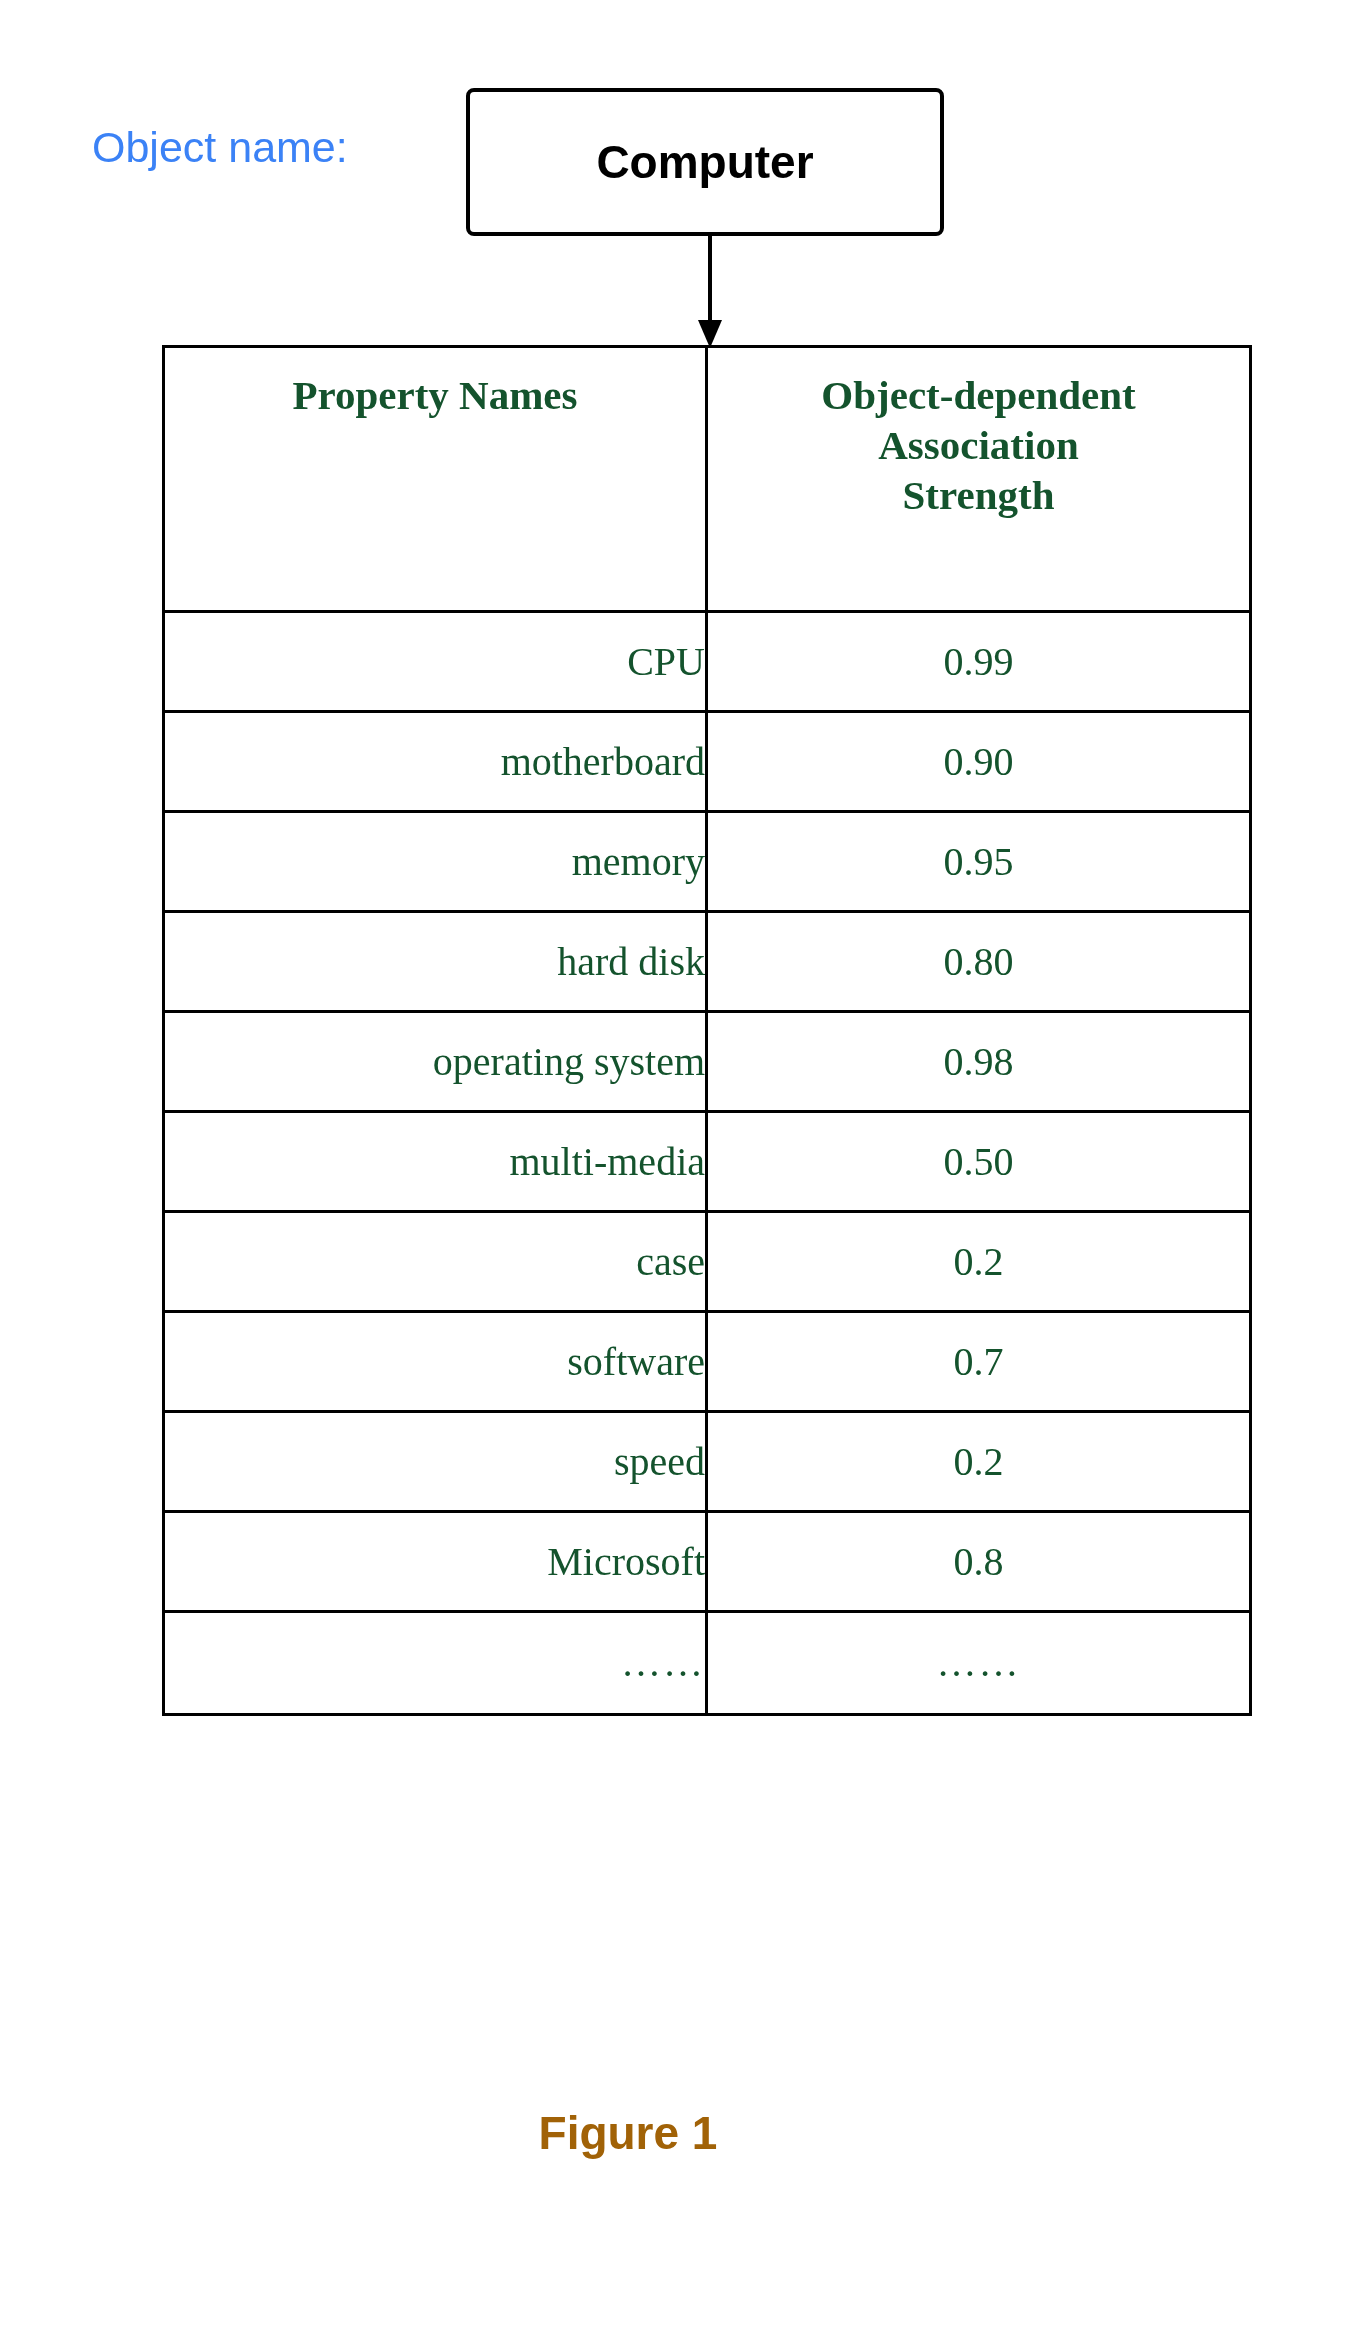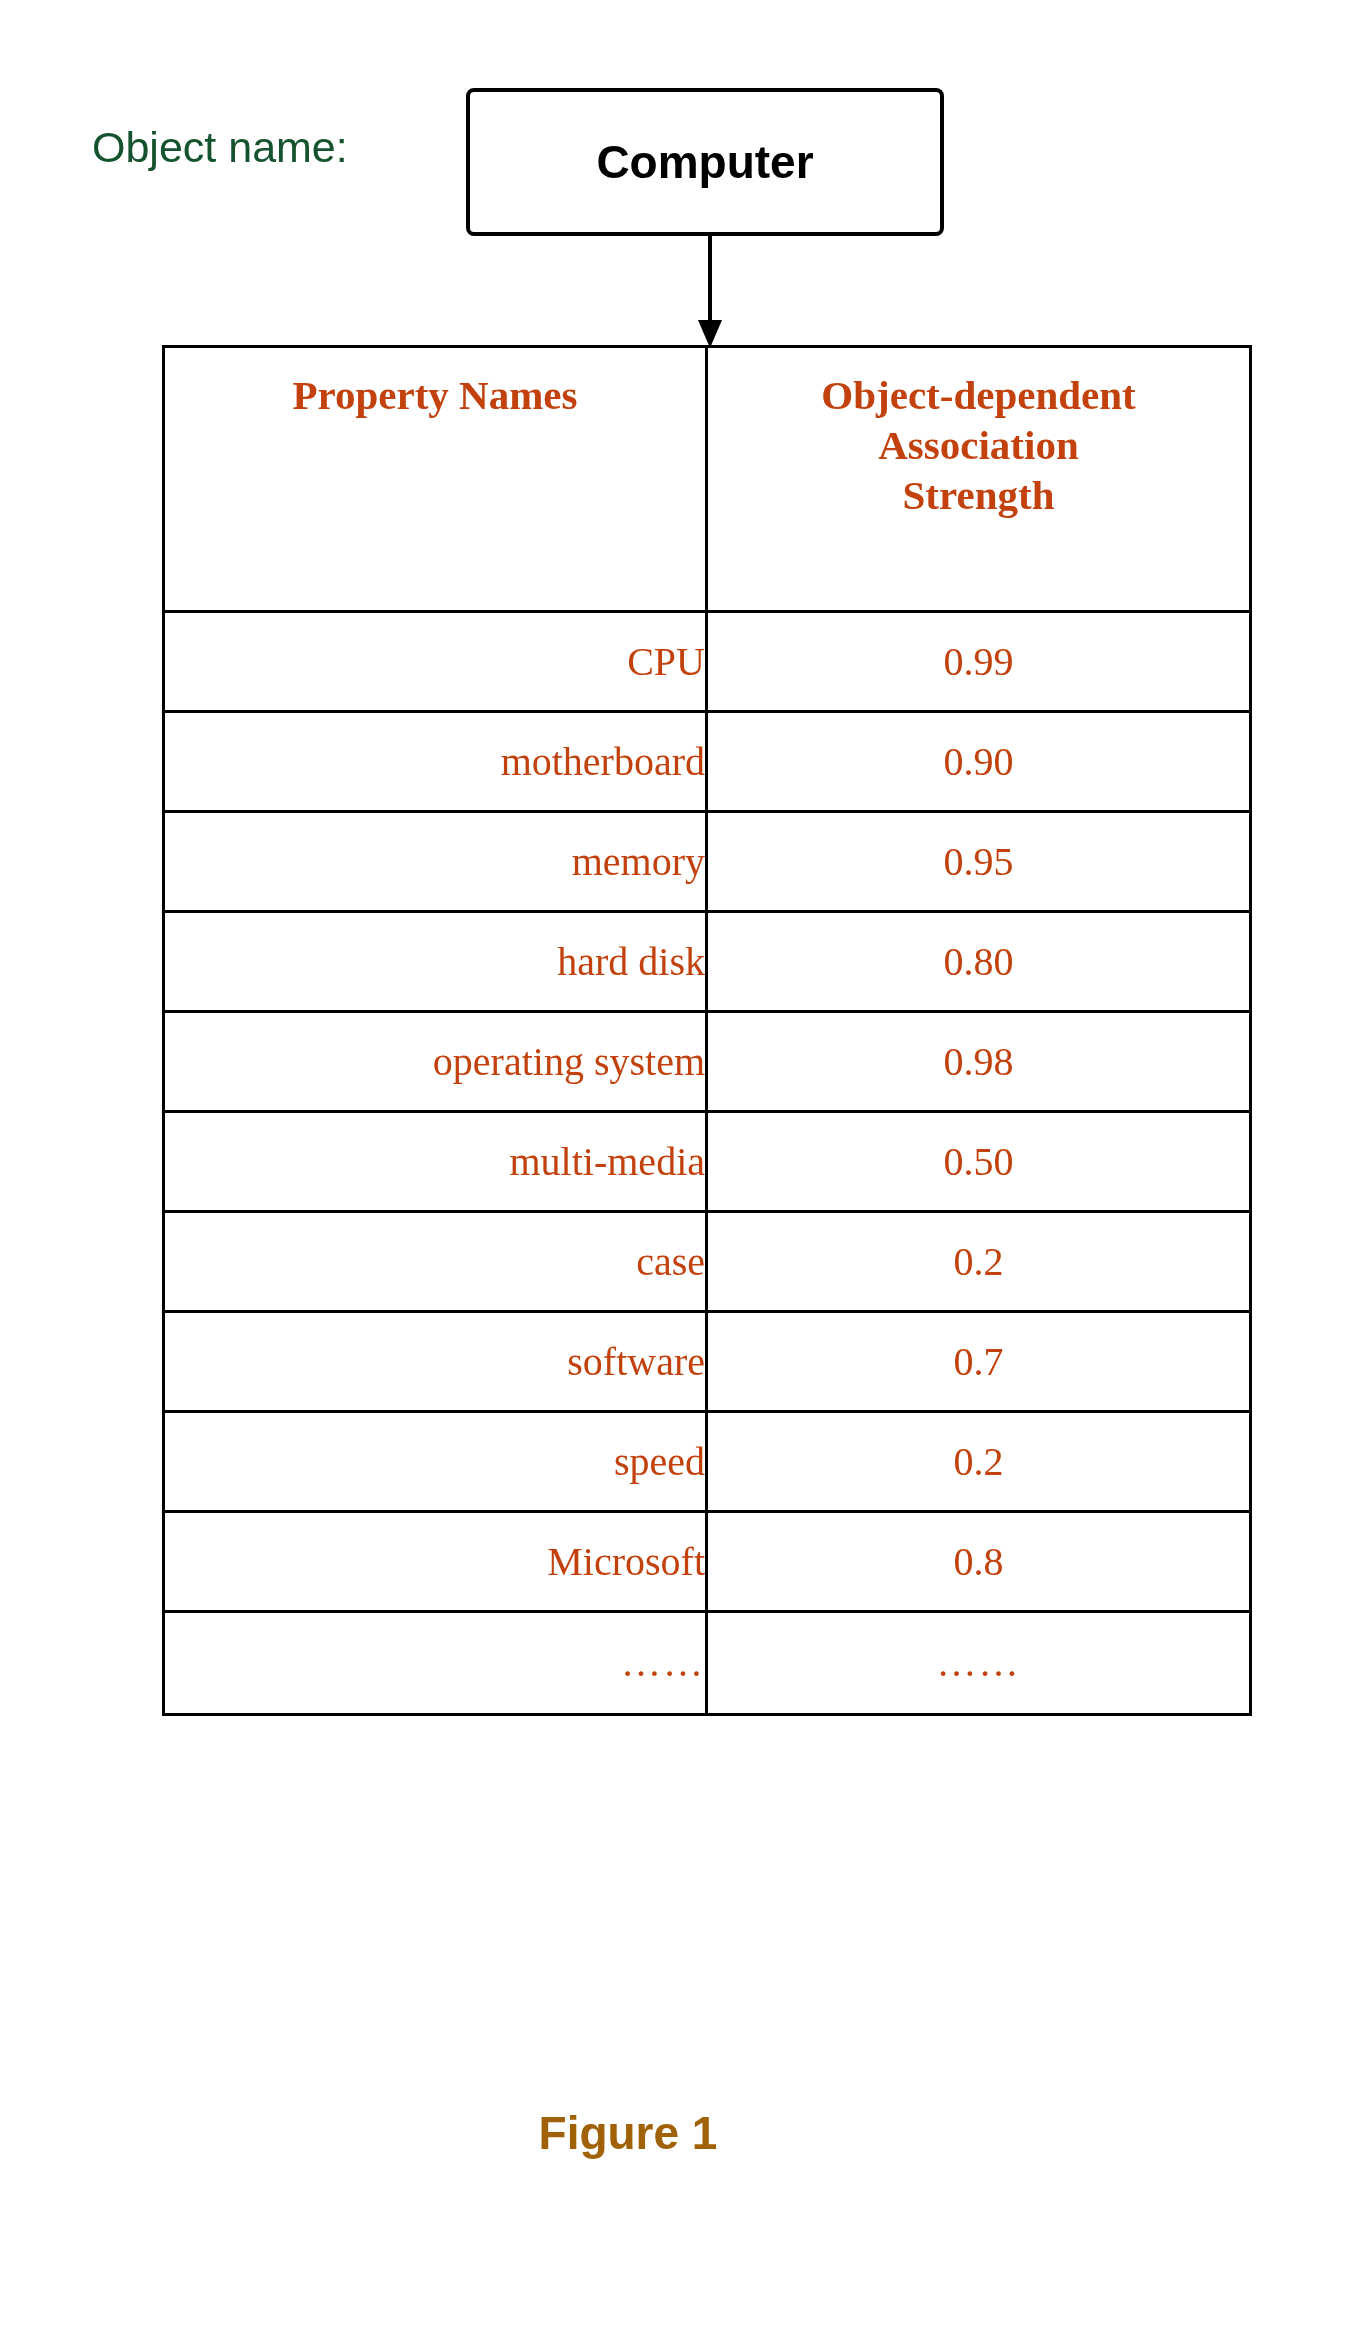--- a/index.html
+++ b/index.html
@@ -19,21 +19,21 @@
   
   #object-name-label {
     position: absolute;
     left: 92px;
     top: 126px;
     font-family: "Liberation Sans", sans-serif;
     font-size: 43px;
     font-weight: 400;
     line-height: 1;
     white-space: nowrap;
-    color: #14532d;
+    color: #3b82f6;
   }
 
   #object-box {
     position: absolute;
     left: 466px;
     top: 88px;
     width: 478px;
     height: 148px;
     box-sizing: border-box;
     border: 4px solid #000;
@@ -71,21 +71,21 @@
     table-layout: fixed;
     background: #fff;
   }
   #property-table col.col-name { width: 543px; }
   #property-table col.col-value { width: 544px; }
 
   #property-table th,
   #property-table td {
     border: 3px solid #000;
     font-family: "Liberation Serif", serif;
-    color: #c2410c;
+    color: #14532d;
     padding: 0;
   }
 
   
   #property-table thead th {
     height: 240px;
     font-size: 41px;
     font-weight: 700;
     line-height: 1.22;
     vertical-align: top;

